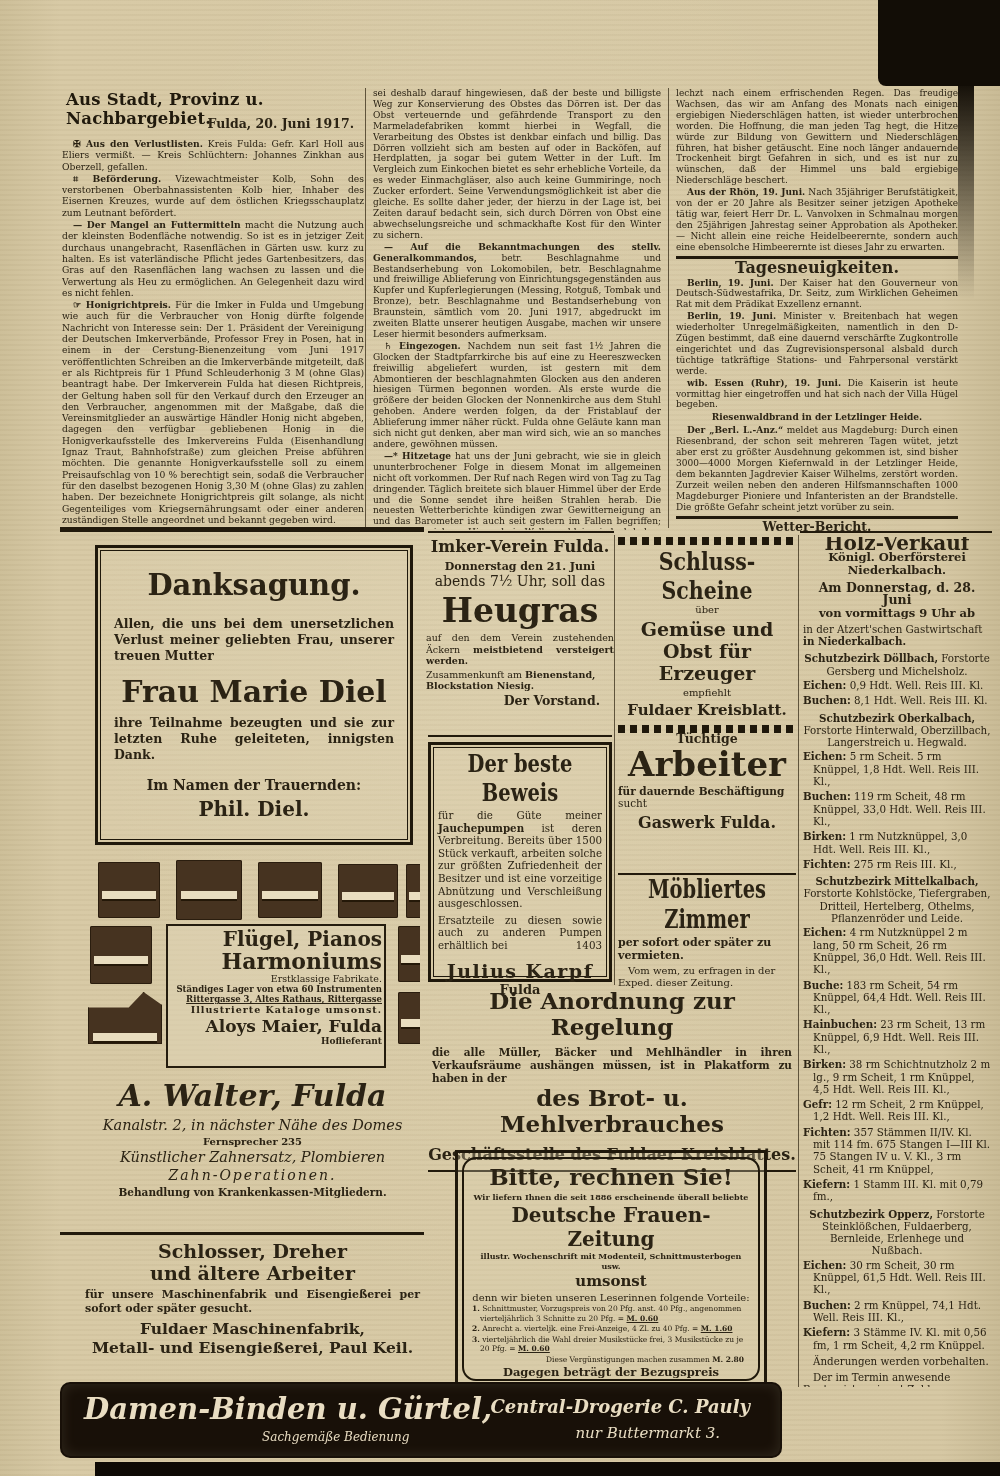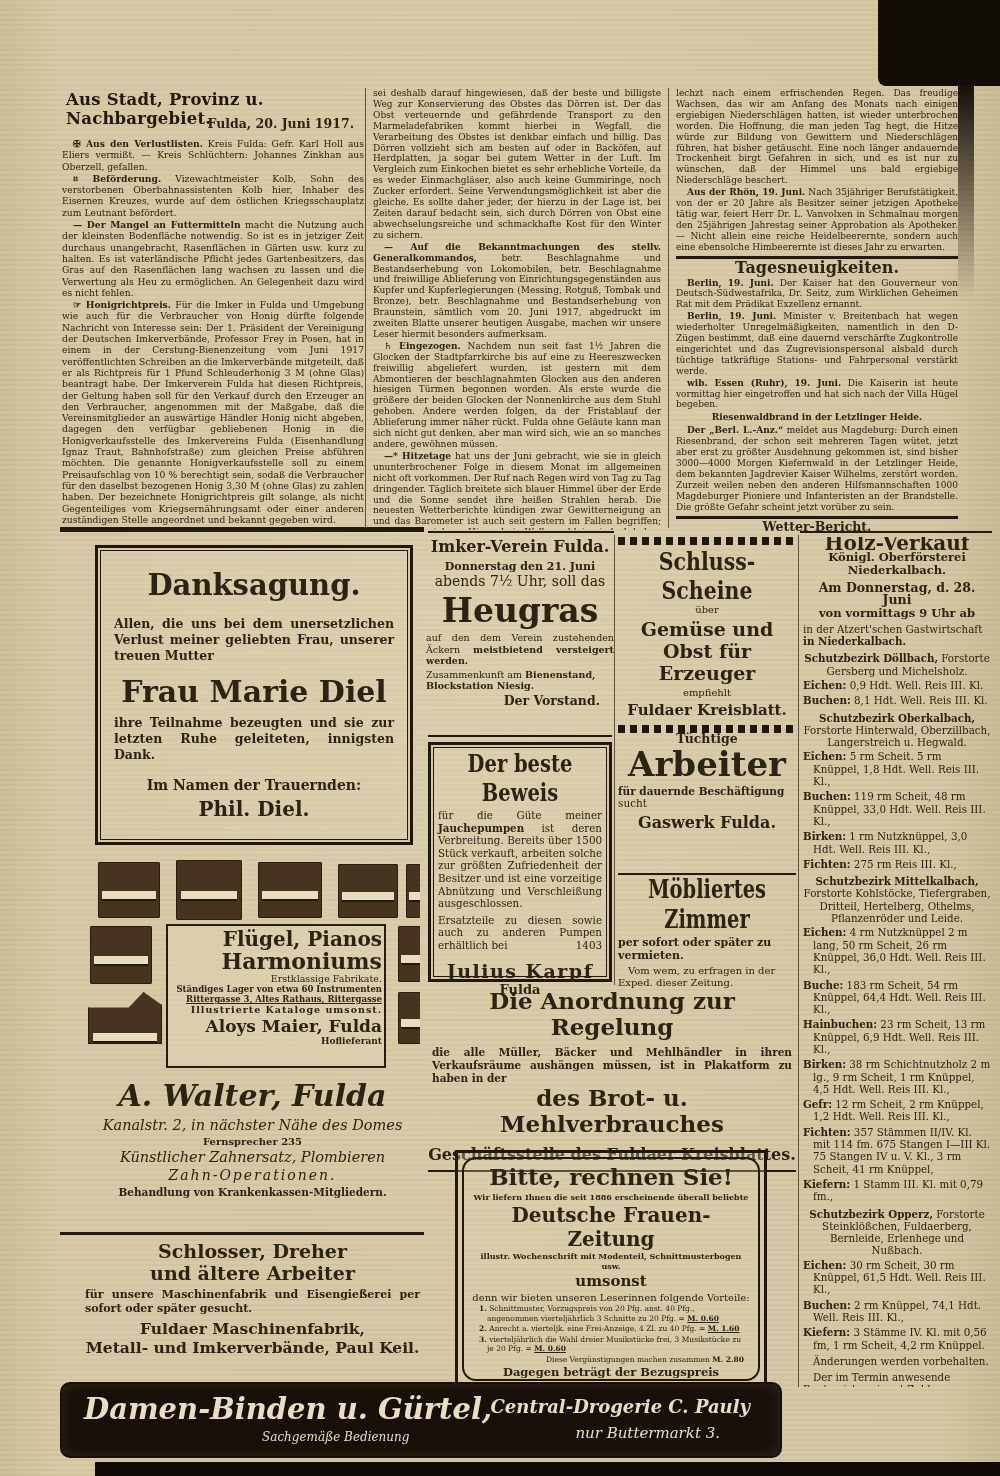--- a/index.html
+++ b/index.html
@@ -20,21 +20,21 @@
   .hr-hv{position:absolute;background:#221a0c;}
   .sechead{font-weight:bold;text-align:center;}
   .adbox{position:absolute;border:3px solid #1f180b;box-shadow:inset 0 0 0 2px #d6c8a4, inset 0 0 0 3px #1f180b;background:rgba(222,212,180,.25);}
   .ctr{text-align:center;}
   .sq{height:8px;background:repeating-linear-gradient(90deg,#1f180b 0 7px,rgba(0,0,0,0) 7px 12px);}
   .piano{position:absolute;}
   .piano .bd{position:absolute;inset:0;background:#463320;border-radius:2px;box-shadow:inset 0 0 0 1px #2a1d0e;}
   .piano .ky{position:absolute;left:7%;right:7%;top:52%;height:8px;background:#e9ddbf;box-shadow:0 2px 0 #241808;}
   .grand .bd{clip-path:polygon(0 30%,55% 30%,75% 0,100% 25%,100% 100%,0 100%);border-radius:0;}
   .grand .ky{top:auto;bottom:6%;}
-  .fz-item{margin:1px 7px;text-indent:-8px;padding-left:8px;}
+  .fz-item{margin:1px 0;text-indent:-8px;padding-left:8px;}
   .holz-entry{margin:0 0 3px 0;}
   .holz-entry.d{text-align:center;margin:5px 0 2px 0;}
   .holz-entry.i{text-indent:-10px;padding-left:10px;}
   .holz-entry.n{text-indent:10px;margin-top:4px;}
   .banner{position:absolute;background:#181008;border-radius:8px;color:#e9ddc2;
     box-shadow:0 0 0 2px #181008, inset 0 0 14px rgba(240,225,190,.12);}
   .script{font-style:italic;font-family:"DejaVu Serif",serif;}
 </style>
 </head>
 <body>
@@ -198,21 +198,21 @@
     <div class="script" style="font-size:14px;letter-spacing:2px;margin-top:2px;">Zahn-Operationen.</div>
     <div style="font-size:10.5px;font-weight:bold;margin-top:3px;">Behandlung von Krankenkassen-Mitgliedern.</div>
   </div>
   <div class="hr-hv" style="left:60px;top:1232px;width:364px;height:3px;"></div>
 
   <div class="abs ctr" style="left:85px;top:1240px;width:335px;height:138px;">
     <div style="font-weight:bold;font-size:19px;">Schlosser, Dreher</div>
     <div style="font-weight:bold;font-size:19px;">und ältere Arbeiter</div>
     <div style="font-weight:bold;font-size:11px;text-align:justify;line-height:13.5px;margin-top:4px;">für unsere Maschinenfabrik und Eisengießerei per sofort oder später gesucht.</div>
     <div style="font-weight:bold;font-size:15.5px;margin-top:4px;">Fuldaer Maschinenfabrik,</div>
-    <div style="font-weight:bold;font-size:15.5px;">Metall- und Imkerverbände, Paul Keil.</div>
+    <div style="font-weight:bold;font-size:15.5px;">Metall- und Eisengießerei, Paul Keil.</div>
   </div>
 
   <div class="abs ctr" style="left:428px;top:988px;width:368px;height:152px;">
     <div style="font-weight:bold;font-size:23px;line-height:26px;">Die Anordnung zur Regelung</div>
     <div style="font-weight:bold;font-size:10.5px;text-align:justify;line-height:13px;margin:6px 4px 0;">die alle Müller, Bäcker und Mehlhändler in ihren Verkaufsräume aushängen müssen, ist in Plakatform zu haben in der</div>
     <div style="font-weight:bold;font-size:23px;line-height:26px;">des Brot- u. Mehlverbrauches</div>
     <div style="font-weight:bold;font-size:16px;margin-top:8px;">Geschäftsstelle des Fuldaer Kreisblattes.</div>
     <div style="height:2px;background:#221a0c;margin-top:6px;"></div>
   </div>
 

